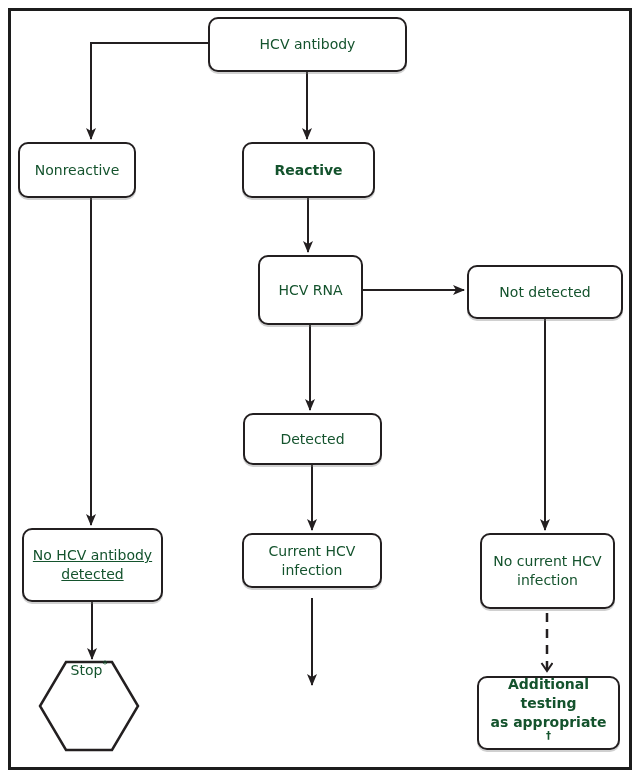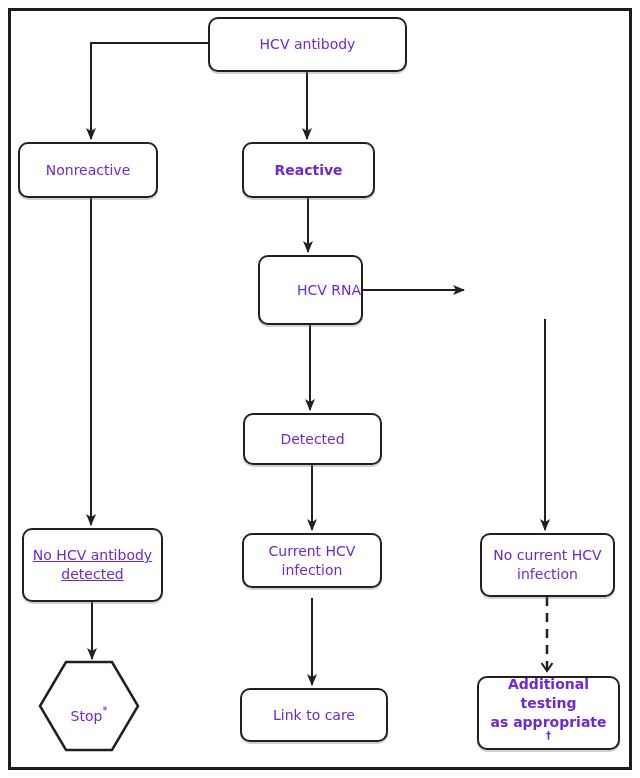--- a/index.html
+++ b/index.html
@@ -1,49 +1,49 @@
 <!DOCTYPE html>
 <html><head>
 <meta charset="utf-8">
 <style>
   html,body { margin:0; padding:0; }
   .canvas {
     position:relative; width:640px; height:778px;
     background:#ffffff; overflow:hidden;
     font-family:"DejaVu Sans","Liberation Sans",sans-serif;
-    color:#6d28d9;
+    color:#14532d;
   }
   .frame {
     position:absolute; left:8px; top:8px; width:624px; height:762px;
     border:3px solid #1c1c1c; box-sizing:border-box;
   }
   .connectors { position:absolute; left:0; top:0; width:640px; height:778px; }
   .node {
     position:absolute; box-sizing:border-box;
     border:2.5px solid #231f20; border-radius:10px; background:#fff;
     display:flex; flex-direction:column; align-items:center; justify-content:center;
     font-size:14px; line-height:19px; text-align:center;
     box-shadow:0 2px 0 rgba(120,120,120,0.35);
   }
   .node span { display:block; }
   sup.fnote { font-size:10px; line-height:0; position:relative; top:-1px; }
   .n-hcv   { left:208px; top:17px;  width:199px; height:55px; }
-  .n-nonr  { left:18px;  top:142px; width:140px; height:56px; }
+  .n-nonr  { left:18px;  top:142px; width:118px; height:56px; }
   .n-reac  { left:242px; top:142px; width:133px; height:56px;font-weight:bold; }
-  .n-rna   { left:258px; top:255px; width:105px; height:70px;align-items:flex-end; }
+  .n-rna   { left:258px; top:255px; width:105px; height:70px; }
   .n-notd  { left:467px; top:265px; width:156px; height:54px; }
   .n-det   { left:243px; top:413px; width:139px; height:52px; }
   .n-noab  { left:22px;  top:528px; width:141px; height:74px;text-decoration:underline; }
   .n-cur   { left:242px; top:533px; width:140px; height:55px; }
-  .n-nocur { left:480px; top:533px; width:135px; height:64px; }
+  .n-nocur { left:480px; top:533px; width:135px; height:76px; }
   .n-link  { left:240px; top:688px; width:148px; height:54px; }
   .n-add   { left:477px; top:676px; width:143px; height:74px;font-weight:bold; }
   .stop-label {
-    position:absolute; left:40px; top:636px; width:98px; height:88px;
-    display:flex; align-items:flex-end; justify-content:center;
+    position:absolute; left:40px; top:662px; width:98px; height:88px;
+    display:flex; align-items:flex-start; justify-content:center;
     font-size:14px;
   }
 </style>
 </head>
 <body>
 
 <div class="canvas">
 
   <div class="frame"></div>
 
@@ -81,43 +81,43 @@
   </div>
 
   <div class="node n-reac">
     <span>Reactive</span>
   </div>
 
   <div class="node n-rna">
     <span>HCV RNA</span>
   </div>
 
+  <div class="node n-notd">
+    <span>Not detected</span>
+  </div>
 
   <div class="node n-det">
     <span>Detected</span>
   </div>
 
   <div class="node n-noab">
     <span>No HCV antibody</span>
     <span>detected</span>
   </div>
 
   <div class="node n-cur">
     <span>Current HCV</span>
     <span>infection</span>
   </div>
 
   <div class="node n-nocur">
     <span>No current HCV</span>
     <span>infection</span>
   </div>
 
-  <div class="node n-link">
-    <span>Link to care</span>
-  </div>
 
   <div class="node n-add">
     <span>Additional testing</span>
     <span><span>as appropriate</span><sup class="fnote">†</sup></span>
   </div>
 
   <div class="stop-label">
     <span><span>Stop</span><sup class="fnote">*</sup></span>
   </div>
 

